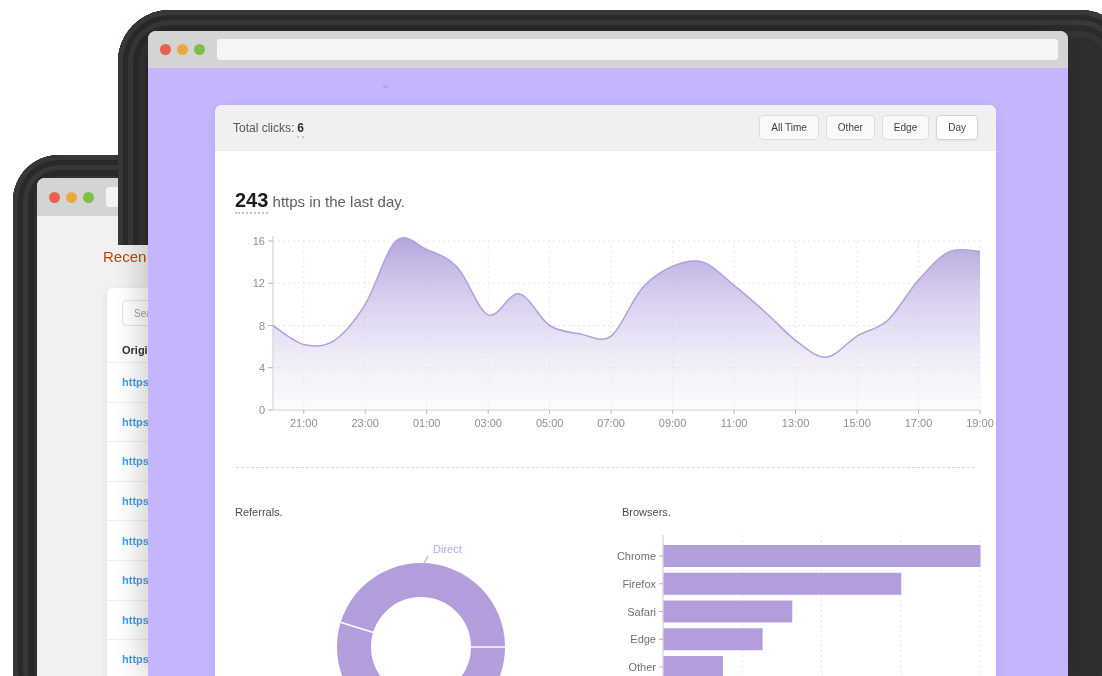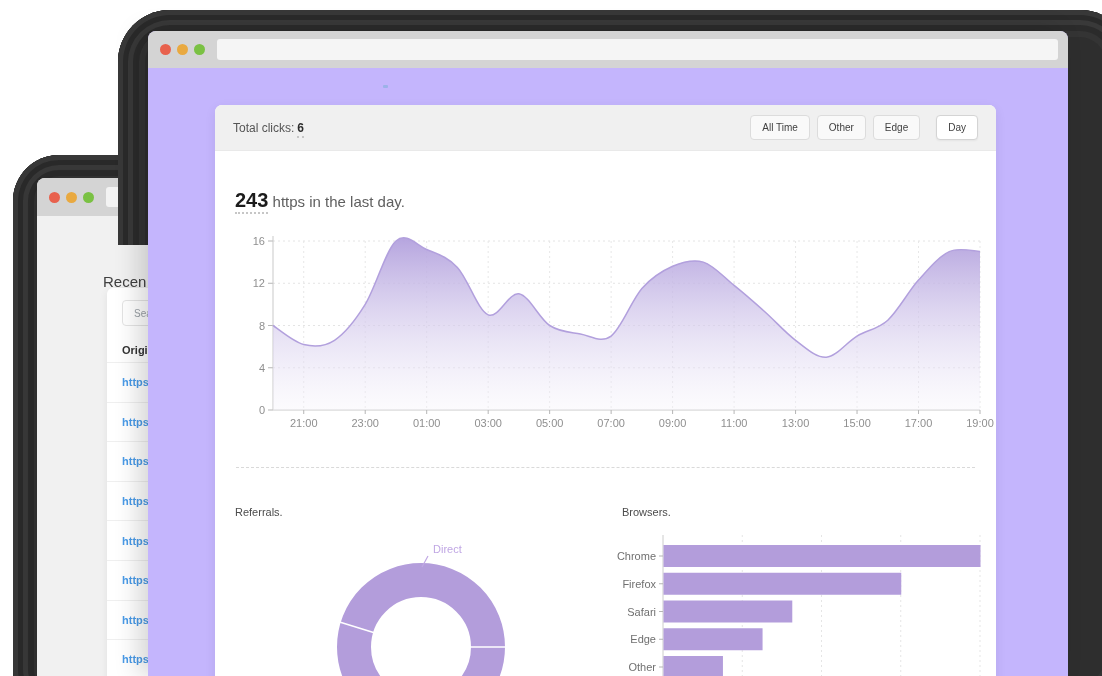--- a/index.html
+++ b/index.html
@@ -25,21 +25,21 @@
   #back-window .toolbar{height:38px;}
   .dots{position:absolute;left:12px;top:0;height:100%;display:flex;align-items:center;gap:6px;}
   .dot{width:11px;height:11px;border-radius:50%;}
   .dot.red{background:#e8614d;} .dot.yellow{background:#e9a940;} .dot.green{background:#7ac143;}
   .urlbar{position:absolute;left:69px;top:8px;height:21px;background:#f5f5f5;border-radius:3px;}
   #front-window .urlbar{right:10px;}
   #back-window .urlbar{width:420px;top:9px;height:20px;background:#f3f3f3;}
   .speck{position:absolute;left:235px;top:54px;width:5px;height:3px;background:#8cb1de;opacity:.7;border-radius:1px;}
 
   
-  .bw-title{position:absolute;left:66px;top:70px;font-size:15px;color:#404040;white-space:nowrap;margin-top:25px;}
+  .bw-title{position:absolute;left:66px;top:70px;font-size:15px;color:#c2410c;white-space:nowrap;}
   .bw-card{position:absolute;left:70px;top:110px;width:430px;height:580px;background:#fff;
     border-radius:6px;box-shadow:0 2px 8px rgba(0,0,0,.07);}
   .bw-search{position:absolute;left:15px;top:12px;width:200px;height:26px;border:1px solid #e4e4e4;
     border-radius:4px;font-size:10px;padding:0 11px;color:#555;background:#fff;outline:none;
     font-family:"Liberation Sans",sans-serif;box-sizing:border-box;}
   .bw-search::placeholder{color:#9aa0a6;}
   .bw-thead{position:absolute;left:15px;top:56px;font-size:11px;font-weight:bold;color:#333;}
   .bw-rows{position:absolute;left:0;top:74px;right:0;}
   .bw-row{height:38.6px;display:flex;align-items:center;padding-left:15px;border-top:1px solid #efefef;}
   .bw-link{font-size:11px;font-weight:bold;color:#4a9be8;white-space:nowrap;}
@@ -47,21 +47,21 @@
   
   .stats-card{position:absolute;left:67px;top:74px;width:781px;height:660px;background:#fff;
     border-radius:7px;box-shadow:0 3px 12px rgba(0,0,0,.07);}
   .card-head{height:46px;background:#f0f0f0;border-radius:7px 7px 0 0;border-bottom:1px solid #e9e9e9;
     display:flex;align-items:center;justify-content:space-between;padding:0 18px;box-sizing:border-box;}
   .total{font-size:12px;color:#555;}
   .total b{color:#2d2d2d;border-bottom:2px dotted #c6c6c6;padding-bottom:1px;margin-left:3px;}
   .range-group{display:flex;gap:7px;}
   .range-btn{font-family:"Liberation Sans",sans-serif;font-size:10px;color:#3f3f3f;background:#f9f9f9;
     border:1px solid #dcdcdc;border-radius:4px;padding:6px 11px;cursor:pointer;}
-  .range-btn.active{background:#fff;border-color:#d4d4d4;box-shadow:0 1px 2px rgba(0,0,0,.05);margin-left:9px;}
+  .range-btn.active{background:#fff;border-color:#d4d4d4;box-shadow:0 1px 2px rgba(0,0,0,.05);}
   .headline{position:absolute;left:20px;top:84px;font-size:15px;color:#5f5f5f;}
   .headline b{font-size:20px;color:#1c1c1c;border-bottom:2px dotted #c6c6c6;padding-bottom:1px;}
   #area-chart{position:absolute;left:14px;top:125px;}
   .dash-divider{position:absolute;left:21px;right:21px;top:362px;border-top:1px dashed #d9d9d9;}
   .section-title{position:absolute;top:401px;font-size:11px;color:#4c4c4c;}
   #referrals-title{left:20px;} #browsers-title{left:407px;}
   #donut-chart{position:absolute;left:26px;top:425px;}
   #bar-chart{position:absolute;left:393px;top:430px;}
   svg text{font-family:"Liberation Sans",sans-serif;}
 </style>

